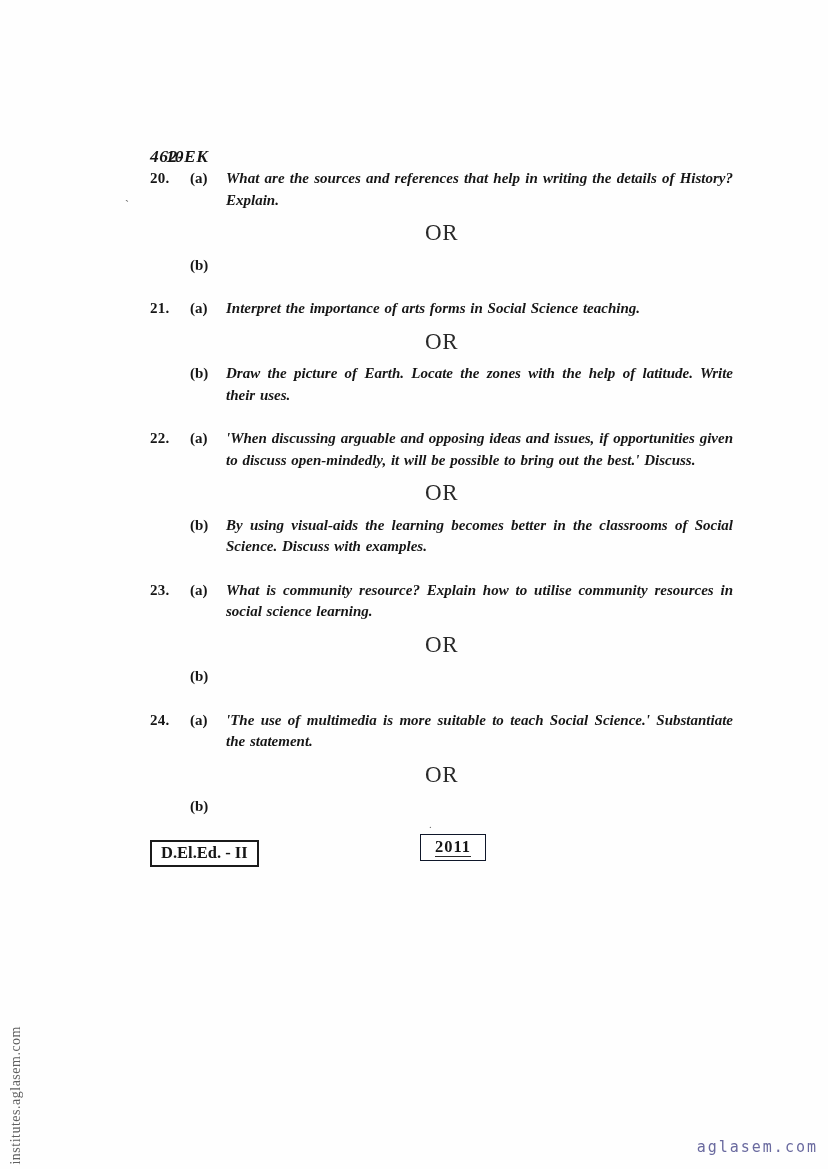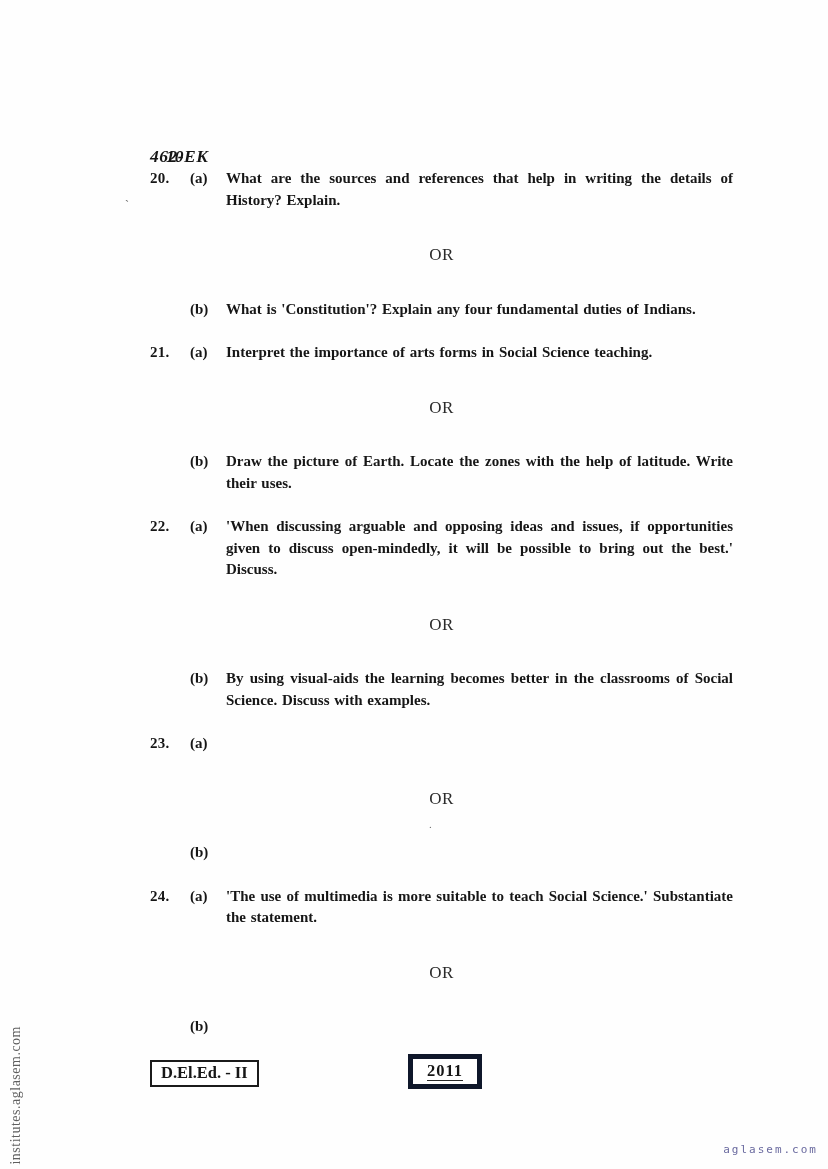--- a/index.html
+++ b/index.html
@@ -20,46 +20,46 @@
 
   .question { margin-bottom:22px; }
   .part {
     display:grid;
     grid-template-columns:40px 36px 1fr;
     font-size:15px;
     font-weight:bold;
     line-height:21.5px;
   }
   .qno { letter-spacing:0.3px; }
-  .ptext { text-align:justify; word-spacing:1px; }
+  .ptext { text-align:justify; word-spacing:1px;font-style:italic; }
   .or {
     text-align:center;
-    font-size:17px;
+    font-size:23px;
     font-weight:normal;
     line-height:21.5px;
-    margin:33px 0;
+    margin:11px 0;
     color:#2a2a2a;
     letter-spacing:0.5px;
   }
 
   .footer { position:relative; margin-top:12px; height:28px; }
   .box {
     display:inline-block;
     border:2px solid #1b1b1b;
     font-weight:bold;
     font-size:16.5px;
     line-height:20px;
     padding:1px 9px 2px;
     background:#fff;
   }
   .year-box {
     position:absolute;
-    left:258px;
+    left:270px;
     top:-6px;
-    border:5px solid #0f172a;
+    border:1px solid #0f172a;
     padding:2px 14px 3px;
     letter-spacing:1px;
   }
   .year-box .yr { border-bottom:1.5px solid #2a2a2a; }
 
   .watermark-left {
     position:absolute;
     left:8px;
     bottom:4px;
     writing-mode:vertical-rl;
@@ -67,21 +67,21 @@
     font-family:"Liberation Serif", serif;
     font-size:14px;
     color:#5f5f5f;
     letter-spacing:0.5px;
   }
   .watermark-br {
     position:absolute;
     right:10px;
     bottom:13px;
     font-family:"DejaVu Sans Mono", monospace;
-    font-size:11px;
+    font-size:15px;
     letter-spacing:2px;
     color:#6a6a9f;
   }
 
   .artifact { position:absolute; color:#6d6d6d; font-size:12px; }
   .a1 { left:125px; top:198px; }
   .a2 { left:429px; top:818px; font-size:11px; }
 </style>
 </head>
 <body>
@@ -104,21 +104,20 @@
     <section class="question">
       <div class="part">
         <span class="qno">20.</span>
         <span class="plabel">(a)</span>
         <p class="ptext">What are the sources and references that help in writing the details of History? Explain.</p>
       </div>
       <div class="or">OR</div>
       <div class="part">
         <span class="qno"></span>
         <span class="plabel">(b)</span>
-        <p class="ptext">What is 'Constitution'? Explain any four fundamental duties of Indians.</p>
       </div>
     </section>
 
     <section class="question">
       <div class="part">
         <span class="qno">21.</span>
         <span class="plabel">(a)</span>
         <p class="ptext">Interpret the importance of arts forms in Social Science teaching.</p>
       </div>
       <div class="or">OR</div>
@@ -140,20 +139,21 @@
         <span class="qno"></span>
         <span class="plabel">(b)</span>
         <p class="ptext">By using visual-aids the learning becomes better in the classrooms of Social Science. Discuss with examples.</p>
       </div>
     </section>
 
     <section class="question">
       <div class="part">
         <span class="qno">23.</span>
         <span class="plabel">(a)</span>
+        <p class="ptext">What is community resource? Explain how to utilise community resources in social science learning.</p>
       </div>
       <div class="or">OR</div>
       <div class="part">
         <span class="qno"></span>
         <span class="plabel">(b)</span>
       </div>
     </section>
 
     <section class="question">
       <div class="part">

